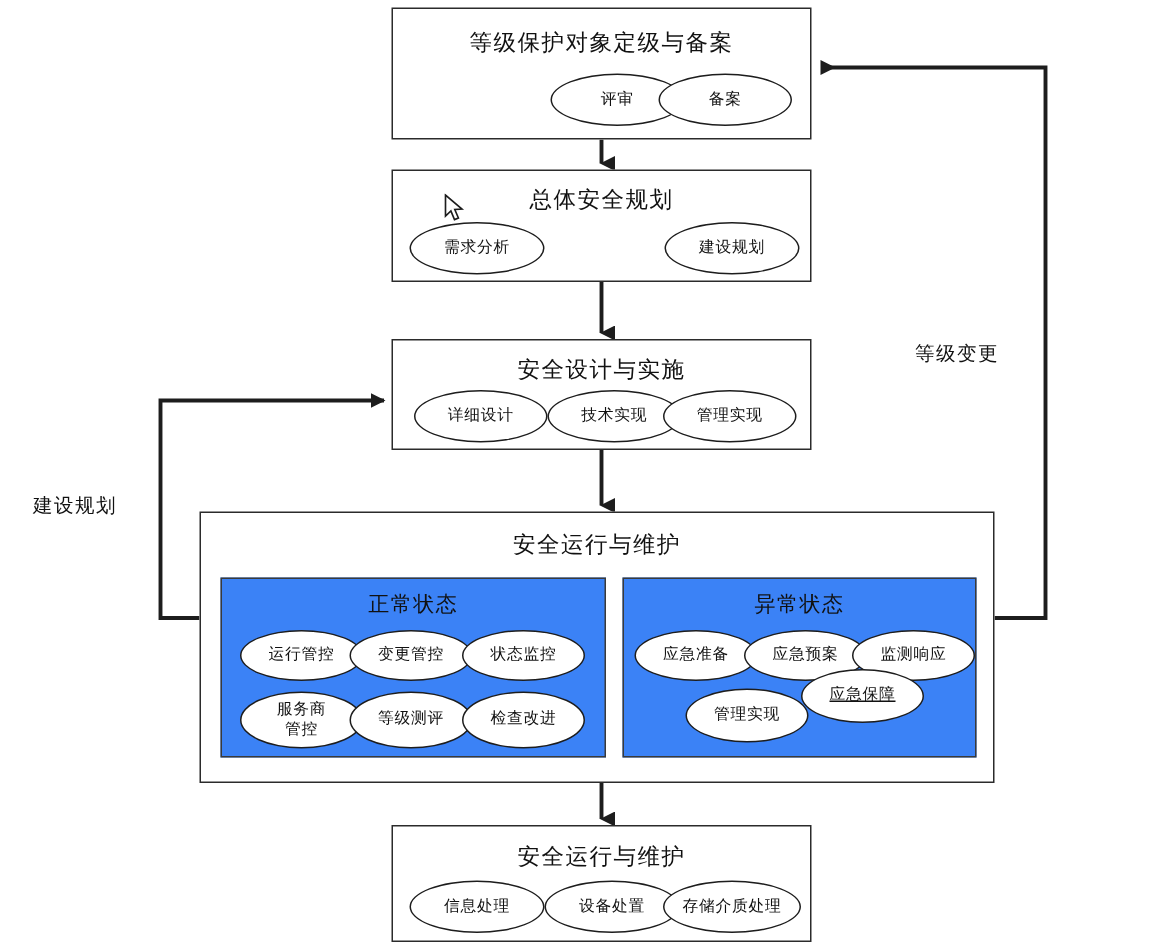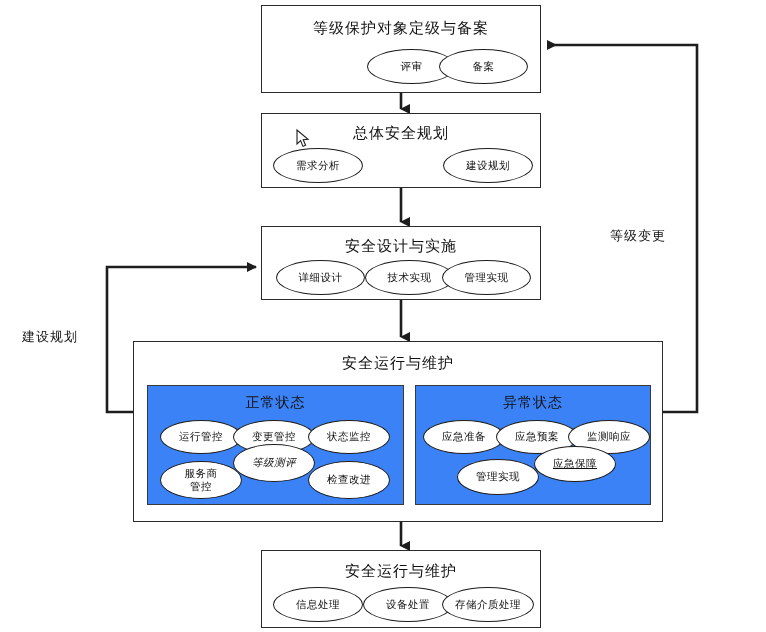--- a/index.html
+++ b/index.html
@@ -138,21 +138,21 @@
   <div class="stage-box" style="left:133px; top:341px; width:530px; height:181px;">
     <div class="stage-title" style="top:12px;">安全运行与维护</div>
 
     <div class="sub-box" style="left:13px; top:43px; width:257px; height:120px;">
       <div class="sub-title" style="top:8px;">正常状态</div>
       <div class="node" style="left:12px; top:34px; width:82px; height:34px;">运行管控</div>
       <div class="node" style="left:85px; top:34px; width:82px; height:34px;">变更管控</div>
       <div class="node" style="left:160px; top:34px; width:82px; height:34px;">状态监控</div>
       <div class="node" style="left:12px; top:75px; width:82px; height:38px;">服务商
 管控</div>
-      <div class="node" style="left:85px; top:58px; width:82px; height:38px;font-style:italic;">等级测评</div>
+      <div class="node" style="left:85px; top:75px; width:82px; height:38px;">等级测评</div>
       <div class="node" style="left:160px; top:75px; width:82px; height:38px;">检查改进</div>
     </div>
 
     <div class="sub-box" style="left:281px; top:43px; width:236px; height:120px;">
       <div class="sub-title" style="top:8px;">异常状态</div>
       <div class="node" style="left:7px; top:34px; width:82px; height:34px;">应急准备</div>
       <div class="node" style="left:80px; top:34px; width:82px; height:34px;">应急预案</div>
       <div class="node" style="left:152px; top:34px; width:82px; height:34px;">监测响应</div>
       <div class="node" style="left:41px; top:73px; width:82px; height:36px;">管理实现</div>
       <div class="node" style="left:118px; top:60px; width:82px; height:36px;text-decoration:underline;">应急保障</div>

